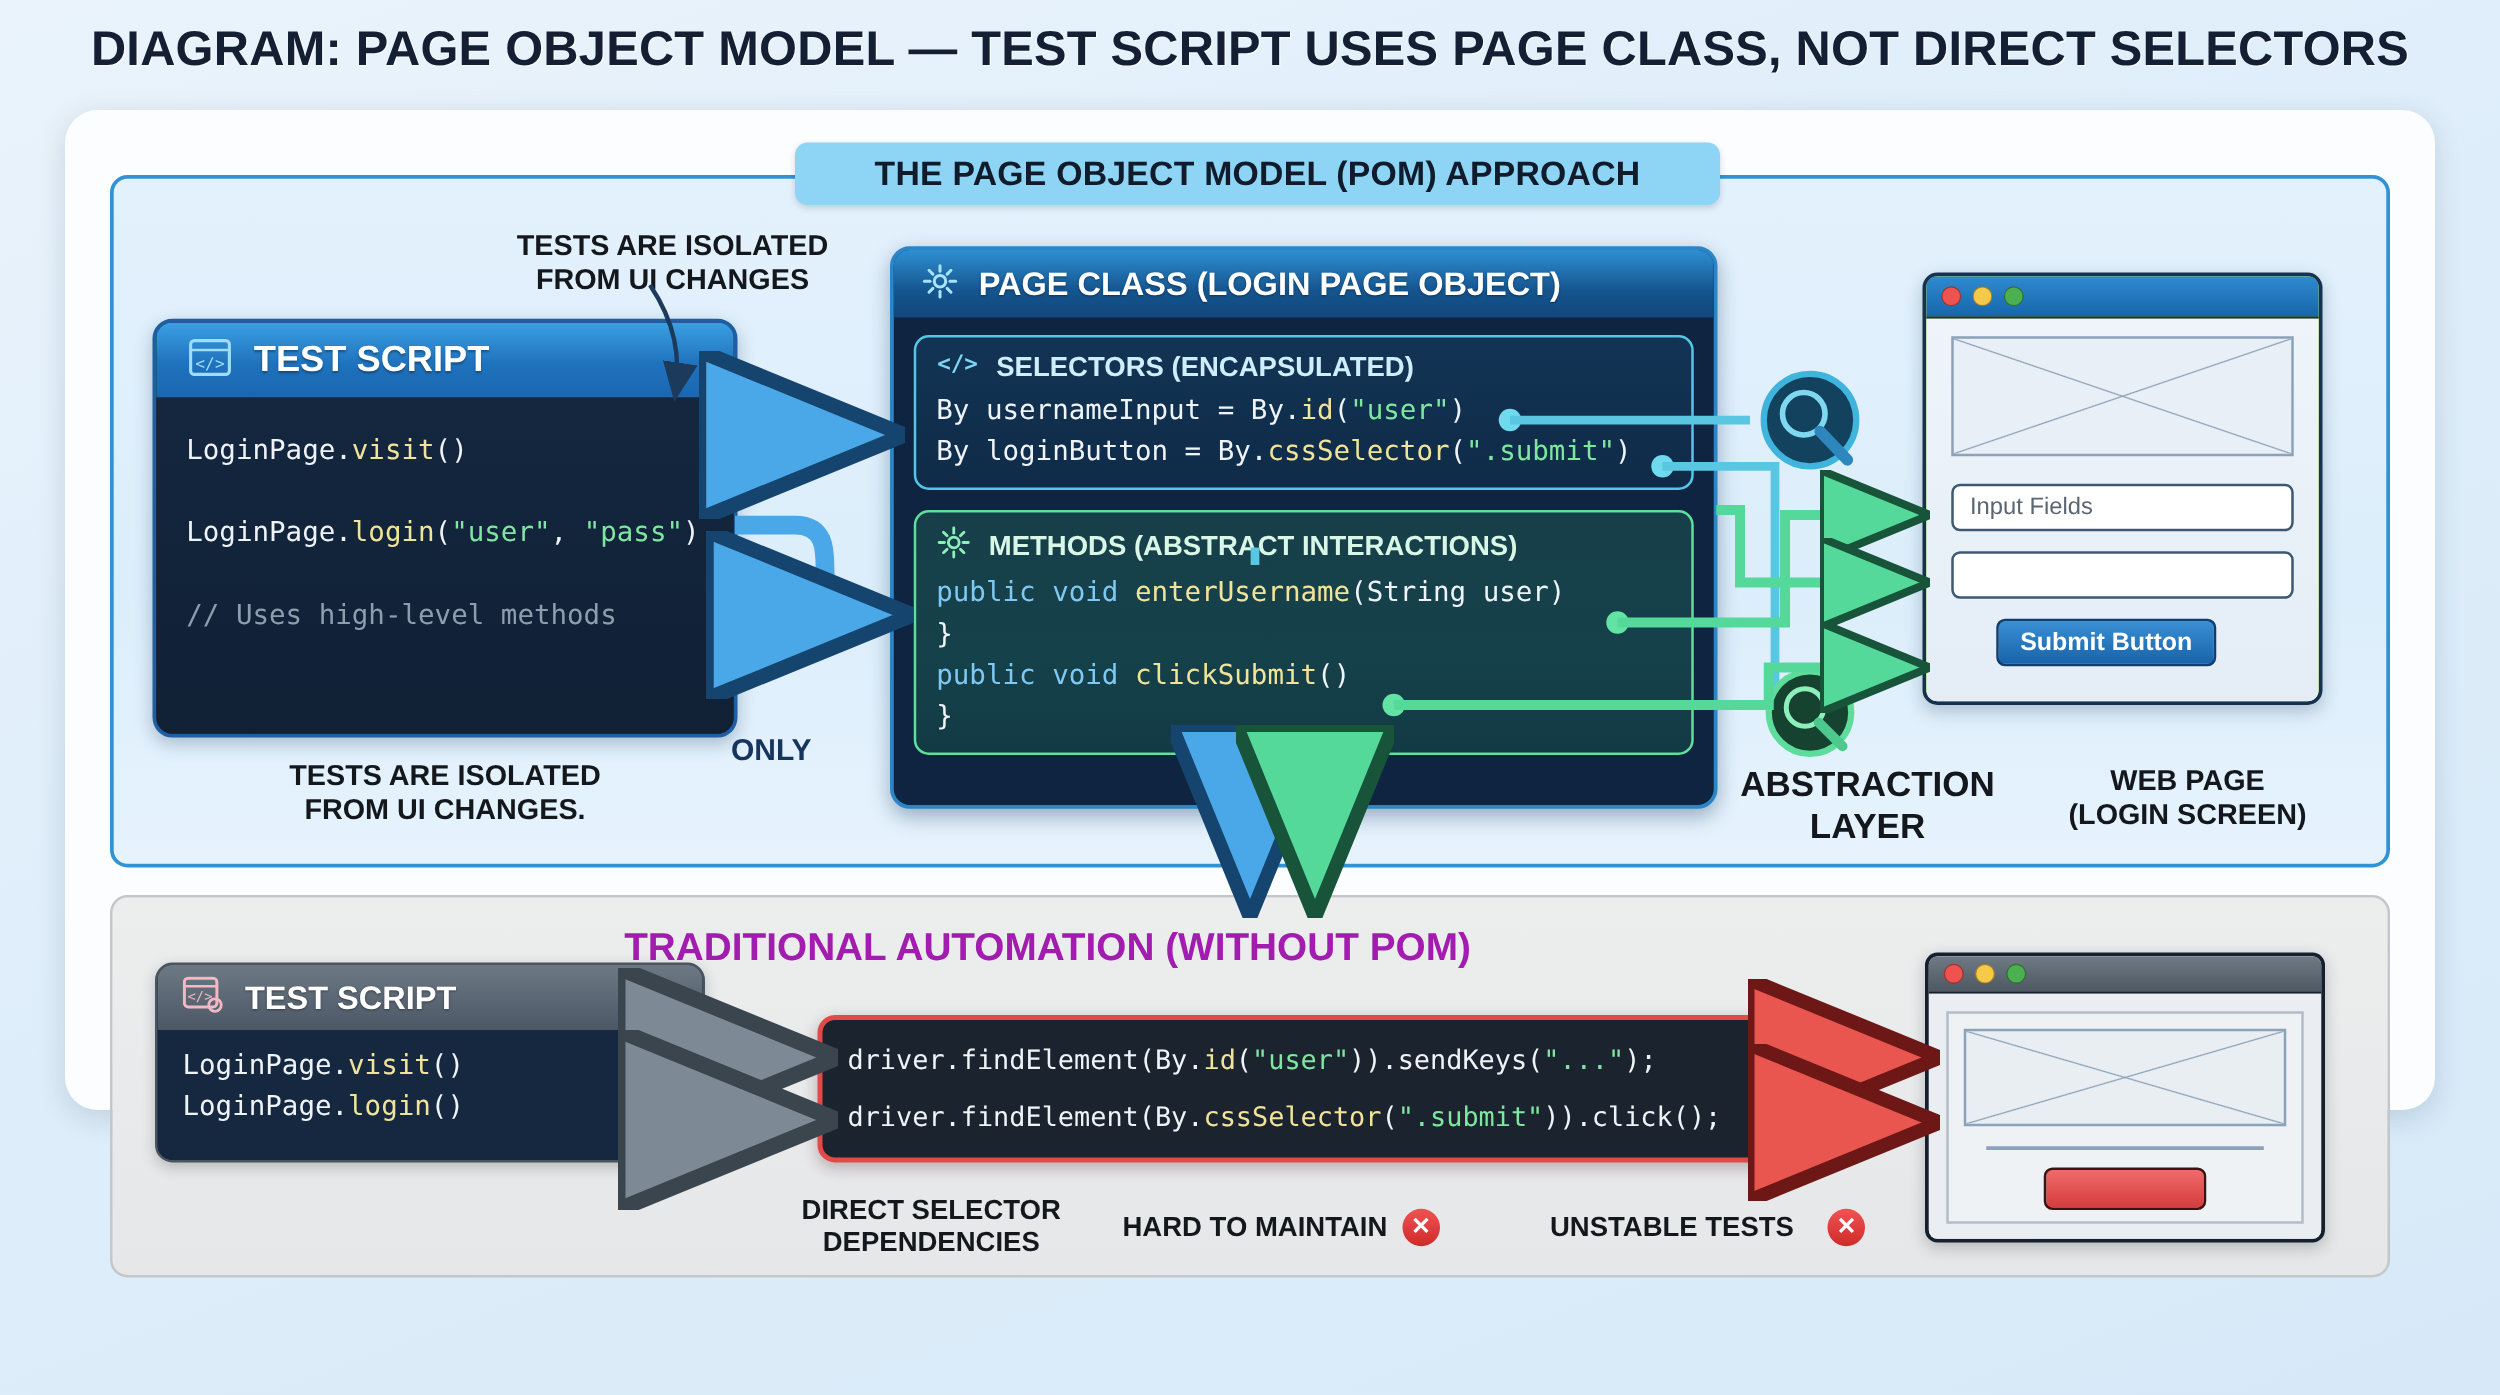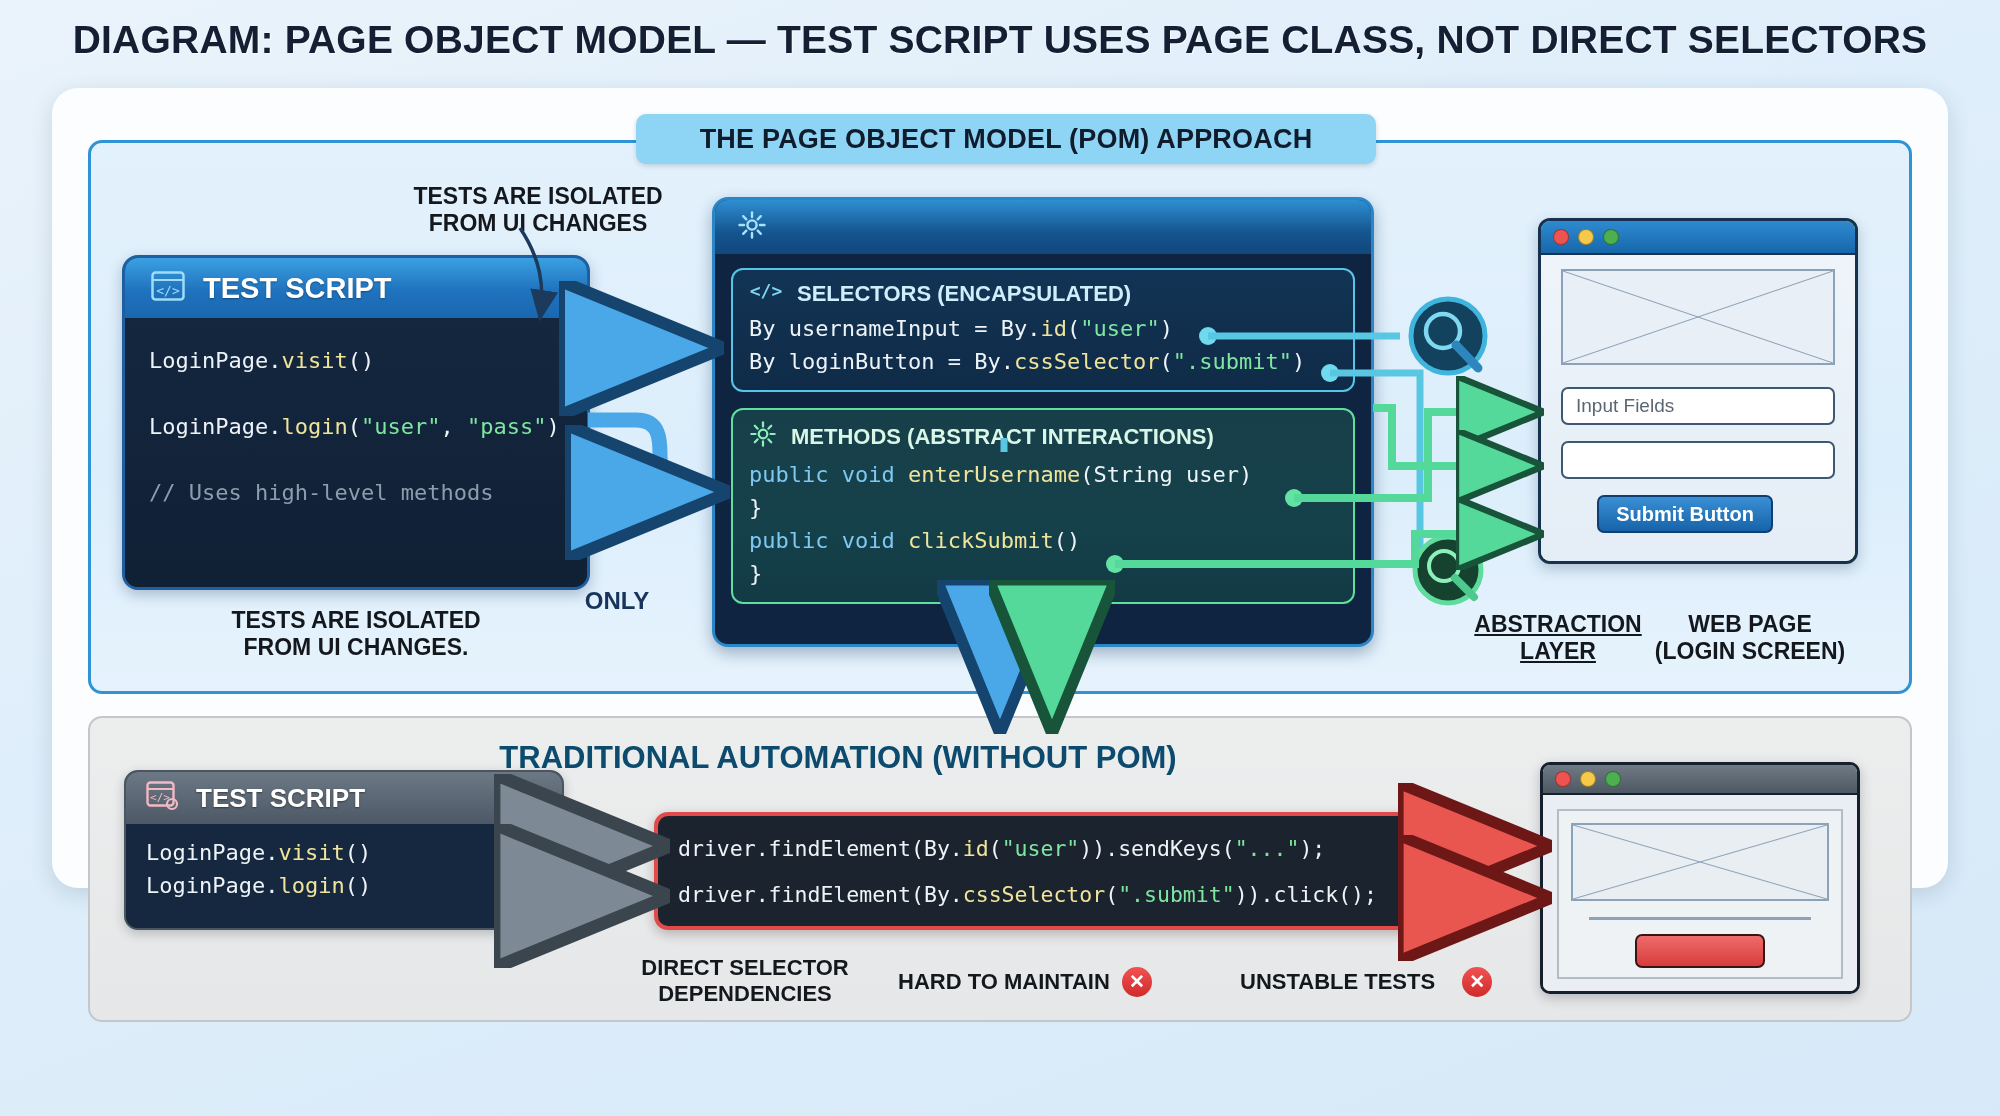--- a/index.html
+++ b/index.html
@@ -150,21 +150,21 @@
   }
 
   
   #trad-panel {
     position: absolute; left: 88px; top: 716px; width: 1824px; height: 306px;
     background: linear-gradient(180deg,#eceded 0%,#e6e7e8 100%);
     border: 2px solid #c4c7ca; border-radius: 14px;
   }
   #trad-title {
     position: absolute; left: 0; top: 740px; width: 1500px;
-    text-align: center; font-size: 31px; font-weight: bold; color: #0c4a6e;
+    text-align: center; font-size: 31px; font-weight: bold; color: #a21caf;
   }
   #trad-title-wrap { position:absolute; left:88px; top:0; width:1824px; }
 
   #trad-script-card {
     position: absolute; left: 124px; top: 770px; width: 440px; height: 160px;
     border-radius: 14px; overflow: hidden; border: 2px solid #4a5560;
     box-shadow: 0 4px 11px rgba(40,50,60,.25); background:#16263c;
   }
   #trad-script-card .hdr {
     height: 52px; background: linear-gradient(180deg,#6c7884 0%,#4c5865 100%);
@@ -209,21 +209,21 @@
   }
 
   
   .lbl {
     position: absolute; text-align: center; font-weight: bold; color:#14181d;
     line-height: 1.18;
   }
   #lbl-tests-isolated-top { left: 388px; top: 183px; width: 300px; font-size: 23px; }
   #lbl-tests-isolated-bot { left: 182px; top: 607px; width: 348px; font-size: 23px; }
   #lbl-only { left: 562px; top: 587px; width: 110px; font-size: 24px; color:#17355c; }
-  #lbl-abstraction { left: 1436px; top: 611px; width: 244px; font-size: 23px; text-decoration: underline; }
+  #lbl-abstraction { left: 1372px; top: 611px; width: 244px; font-size: 28px; }
   #lbl-webpage { left: 1598px; top: 611px; width: 304px; font-size: 23px; }
   #lbl-direct-sel { left: 610px; top: 955px; width: 270px; font-size: 22px; }
   #lbl-hard { left: 898px; top: 967px; font-size: 22px; display:flex; align-items:center; gap:12px; }
   #lbl-unstable { left: 1240px; top: 967px; font-size: 22px; display:flex; align-items:center; gap:27px; }
   .xbadge {
     width: 30px; height: 30px; border-radius:50%;
     background: linear-gradient(180deg,#f05252 0%,#d02b2b 100%);
     color:#fff; font-size:19px; display:flex; align-items:center; justify-content:center;
     font-weight:bold;
   }
@@ -278,20 +278,21 @@
               <line x1="15" y1="23" x2="15" y2="27.5"></line>
             <line x1="2.5" y1="15" x2="7" y2="15"></line>
               <line x1="23" y1="15" x2="27.5" y2="15"></line>
             <line x1="6.2" y1="6.2" x2="9.3" y2="9.3"></line>
               <line x1="20.7" y1="20.7" x2="23.8" y2="23.8"></line>
             <line x1="23.8" y1="6.2" x2="20.7" y2="9.3"></line>
               <line x1="9.3" y1="20.7" x2="6.2" y2="23.8"></line>
           </g>
         </svg>
       </span>
+      <span class="ttl">PAGE CLASS (LOGIN PAGE OBJECT)</span>
     </div>
     <div class="inner">
       <div id="selectors-block" class="sub-block">
         <div class="blk-title">
           <span>
             <svg width="34" height="22" viewBox="0 0 34 22">
               <text x="17" y="17" font-size="18" fill="#7fd6f2" text-anchor="middle" font-family="DejaVu Sans Mono, monospace">&lt;/&gt;</text>
             </svg>
           </span>
           <span>SELECTORS (ENCAPSULATED)</span>

